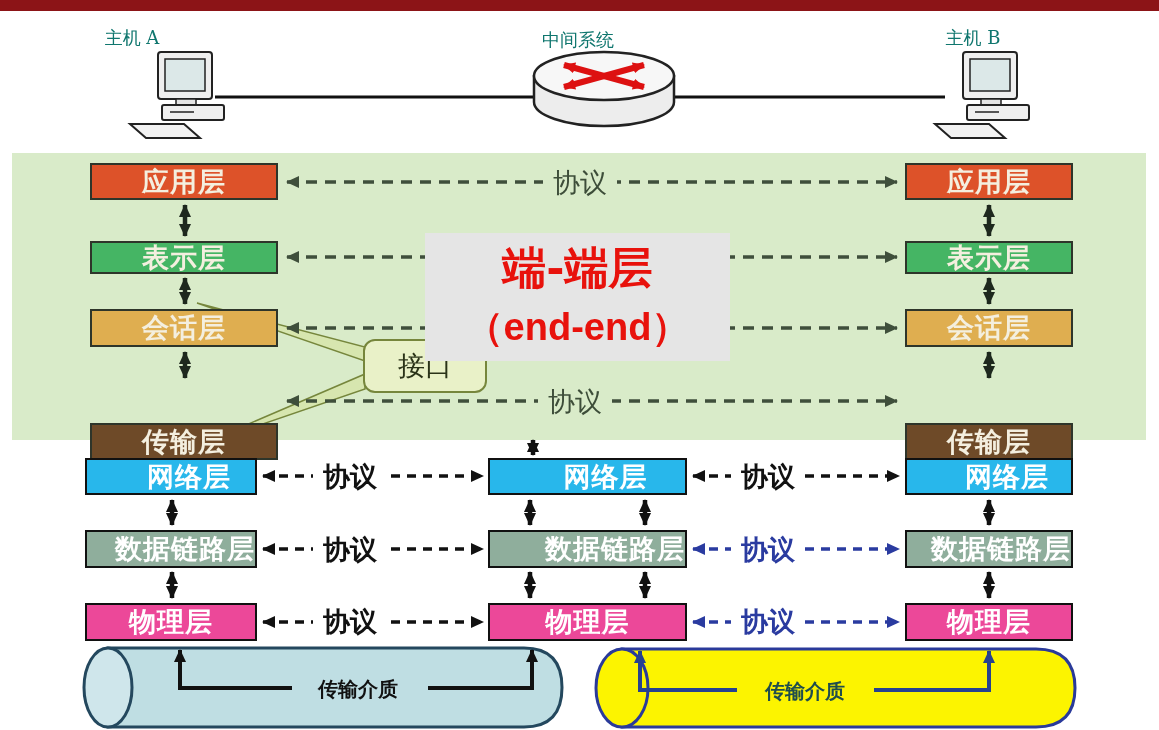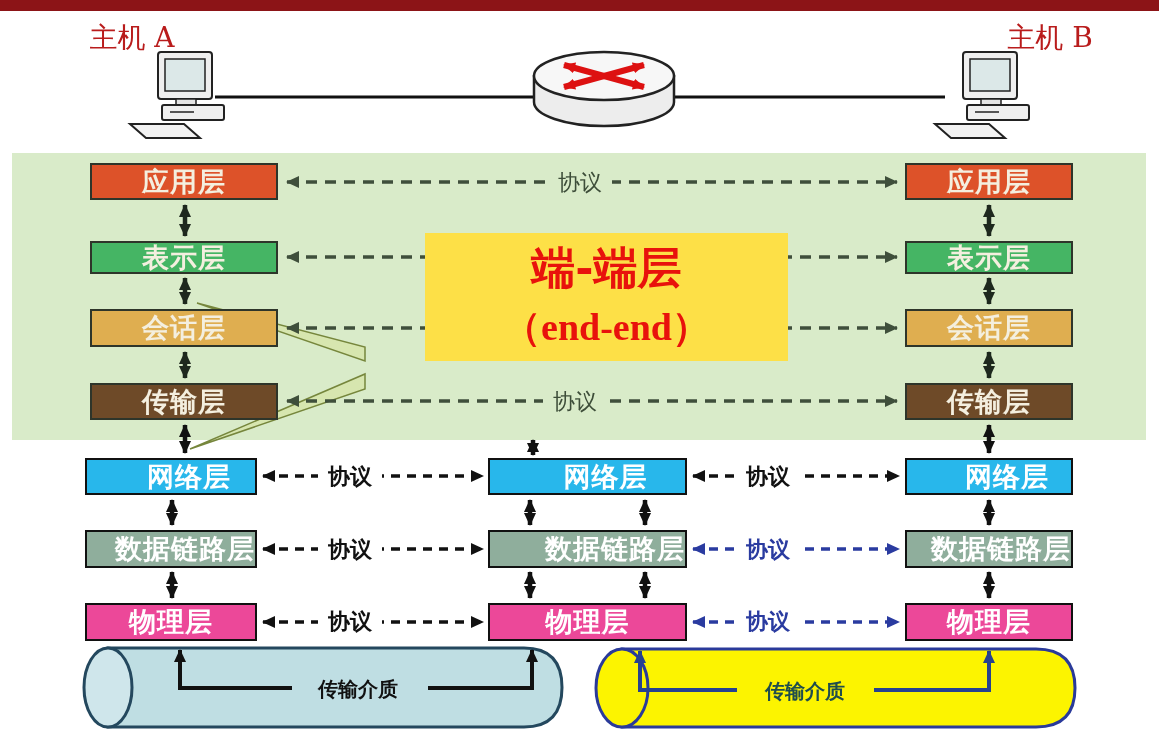--- a/index.html
+++ b/index.html
@@ -1,43 +1,43 @@
 <!DOCTYPE html>
 <html><head>
 <meta charset="utf-8">
 <style>
   html,body{margin:0;padding:0;background:#fff;}
   .stage{position:relative;width:1159px;height:730px;background:#fff;overflow:hidden;
          font-family:"DejaVu Serif","Liberation Serif",serif;}
   .topbar{position:absolute;left:0;top:0;width:1159px;height:11px;background:#8C1417;z-index:1;}
   .band{position:absolute;left:12px;top:153px;width:1134px;height:287px;background:#D9EBC9;z-index:1;}
   .overlay{position:absolute;left:0;top:0;z-index:2;}
-  .nodelabel{position:absolute;z-index:3;transform:translate(-50%,-50%);font-size:28px;color:#b91c1c;white-space:nowrap;}
+  .nodelabel{position:absolute;z-index:3;transform:translate(-50%,-50%);font-size:18px;color:#0f766e;white-space:nowrap;}
   .lbox{position:absolute;z-index:3;display:flex;align-items:center;justify-content:center;
         font-weight:bold;font-size:27px;letter-spacing:1px;color:#F4EFDF;
         border:2px solid #2E352A;box-sizing:border-box;}
   .lbox.lower{color:#FFFFFF;border-color:#111;}
   .c-app{background:#DD5229;} .c-pres{background:#45B564;} .c-sess{background:#DFAE50;}
-  .c-trans{background:#6E4A28;} .c-net{background:#28B7EB;padding-left:36px;} .c-dll{background:#8FAE9C;justify-content:flex-end;}
+  .c-trans{background:#6E4A28;margin-top:40px;} .c-net{background:#28B7EB;padding-left:36px;} .c-dll{background:#8FAE9C;justify-content:flex-end;}
   .c-phy{background:#ec4899;}
-  .proto{position:absolute;z-index:3;transform:translate(-50%,-50%);font-size:22px;font-weight:bold;
+  .proto{position:absolute;z-index:3;transform:translate(-50%,-50%);font-size:27px;font-weight:bold;
          white-space:nowrap;padding:0 10px;color:#111;}
   .proto.top{background:#D9EBC9;color:#3D4D39;font-weight:normal;}
   .proto.white{background:#FFFFFF;}
   .proto.blue{color:#2A3BA0;}
   .medium{position:absolute;z-index:3;transform:translate(-50%,-50%);font-size:20px;font-weight:bold;
           color:#111;white-space:nowrap;}
   .medium.right{color:#1E4D4D;}
   .iface{position:absolute;left:363px;top:339px;width:124px;height:54px;z-index:4;
          background:#E9F1C8;border:2px solid #76863C;border-radius:12px;box-sizing:border-box;
          display:flex;align-items:center;justify-content:center;font-size:27px;color:#2A3318;}
-  .endend{position:absolute;left:425px;top:233px;width:363px;height:128px;z-index:5;
-          background:#fde047;color:#E8120C;text-align:center;font-weight:bold;}
+  .endend{position:absolute;left:425px;top:233px;width:305px;height:128px;z-index:5;
+          background:#e5e5e5;color:#E8120C;text-align:center;font-weight:bold;}
   .endend .l1{font-size:44px;line-height:62px;margin-top:4px;}
-  .endend .l2{font-size:38px;line-height:56px;font-family:Liberation Serif, serif;}
+  .endend .l2{font-size:38px;line-height:56px;font-family:Liberation Sans, sans-serif;}
 </style>
 </head>
 <body>
 
 <div class="stage">
   <div class="topbar"></div>
   <div class="band"></div>
 
   <svg class="overlay" width="1159" height="730" viewBox="0 0 1159 730">
     <defs>
@@ -140,21 +140,22 @@
       <polyline points="292,688 180,688 180,650" marker-end="url(#mBlack)"></polyline>
       <polyline points="428,688 532,688 532,650" marker-end="url(#mBlack)"></polyline>
     </g>
     <g fill="none" stroke="#26418F" stroke-width="4">
       <polyline points="737,690 640,690 640,651" marker-end="url(#mNavy)"></polyline>
       <polyline points="874,690 989,690 989,651" marker-end="url(#mNavy)"></polyline>
     </g>
   </svg>
 
   <span class="nodelabel" style="left:132px;top:38px">主机 A</span>
-  <span class="nodelabel" style="left:1050px;top:38px">主机 B</span>
+  <span class="nodelabel" style="left:578px;top:40px">中间系统</span>
+  <span class="nodelabel" style="left:973px;top:38px">主机 B</span>
 
   <div class="lbox c-app" style="left:90px;top:163px;width:188px;height:37px">
       <span>应用层</span>
     </div>
   <div class="lbox c-pres" style="left:90px;top:241px;width:188px;height:33px">
       <span>表示层</span>
     </div>
   <div class="lbox c-sess" style="left:90px;top:309px;width:188px;height:38px">
       <span>会话层</span>
     </div>
@@ -205,20 +206,23 @@
 
   <span class="proto top" style="left:580px;top:183px">协议</span>
   <span class="proto top" style="left:575px;top:402px">协议</span>
   <span class="proto white" style="left:350px;top:477px">协议</span>
   <span class="proto white" style="left:768px;top:477px">协议</span>
   <span class="proto white" style="left:350px;top:550px">协议</span>
   <span class="proto white blue" style="left:768px;top:550px">协议</span>
   <span class="proto white" style="left:350px;top:622px">协议</span>
   <span class="proto white blue" style="left:768px;top:622px">协议</span>
 
+  <div class="iface">
+    <span>接口</span>
+  </div>
 
   <div class="endend">
     <div class="l1">端-端层</div>
     <div class="l2">（end-end）</div>
   </div>
 
   <span class="medium" style="left:358px;top:689px">传输介质</span>
   <span class="medium right" style="left:805px;top:691px">传输介质</span>
 </div>
 

